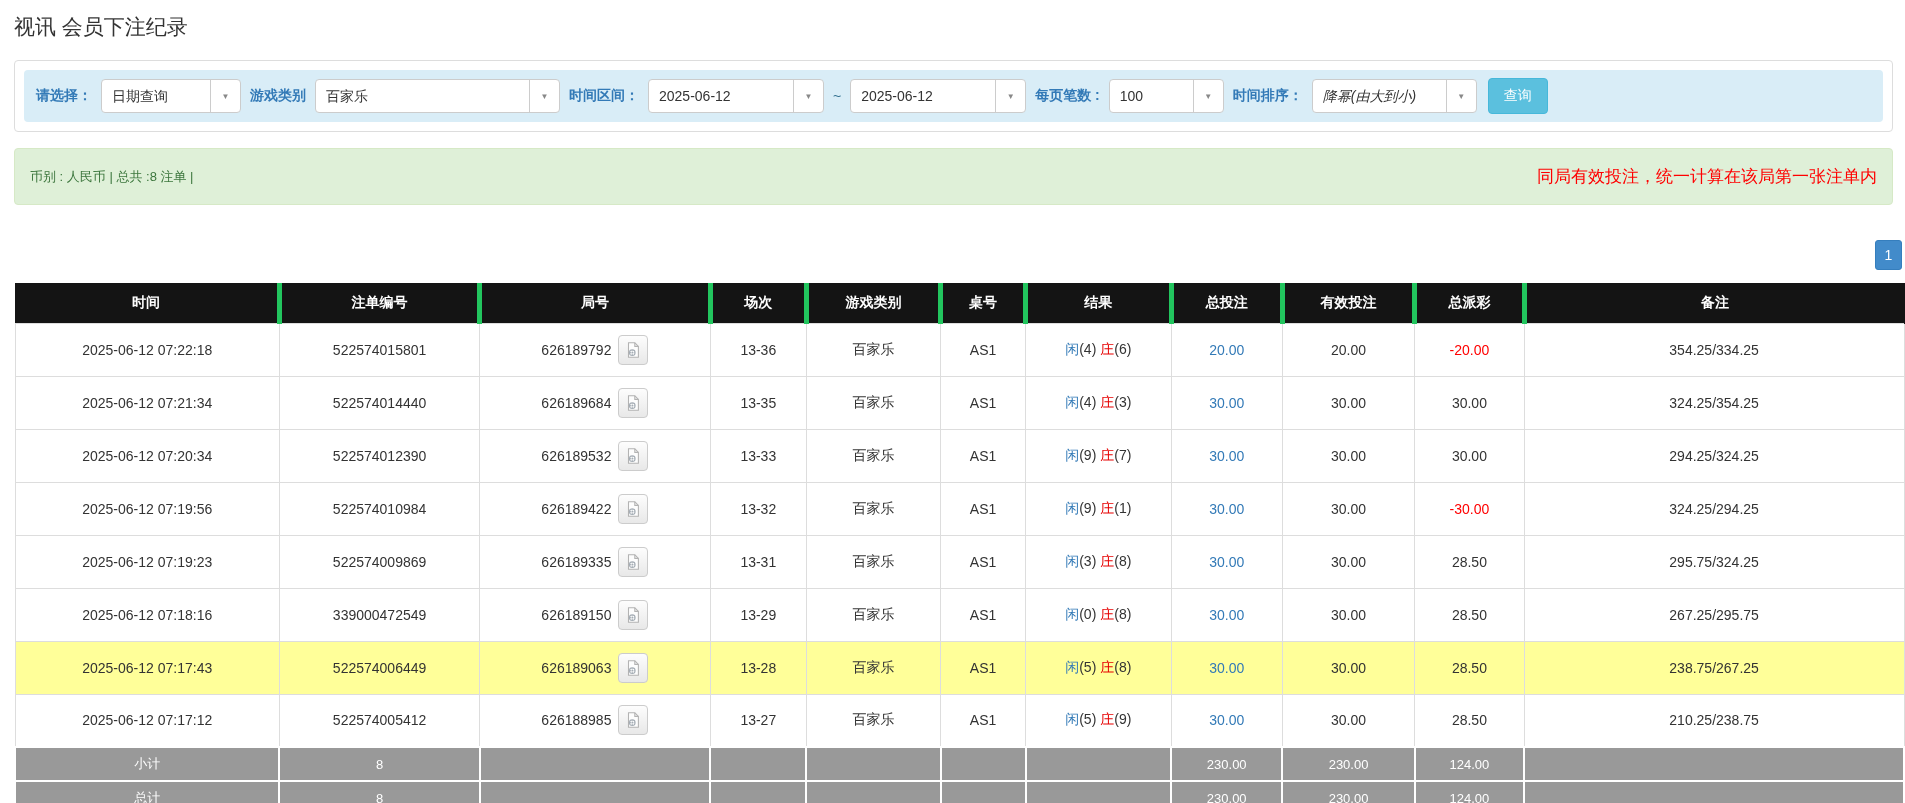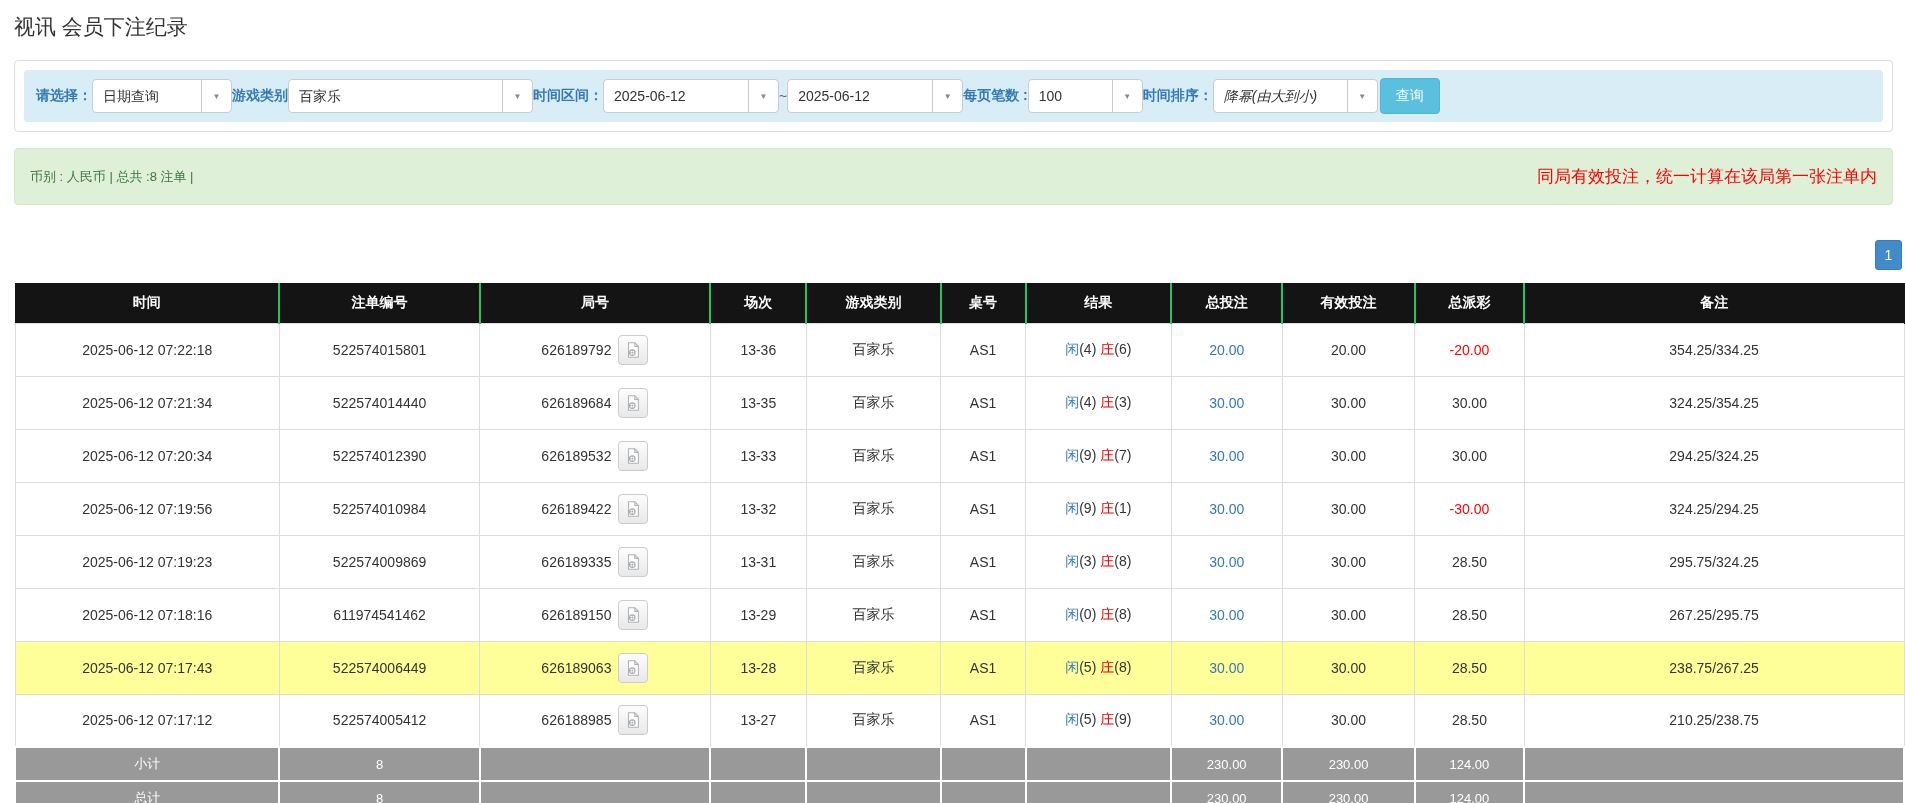--- a/index.html
+++ b/index.html
@@ -5,42 +5,42 @@
   * { box-sizing: border-box; }
   body {
     margin: 0; width: 1905px; height: 803px; background: #fff;
     font-family: "Liberation Sans", "DejaVu Sans", sans-serif; color: #333;
     overflow: hidden;
   }
   .page-title { font-size: 21px; font-weight: 400; color: #333; margin: 13px 0 0 14px; }
 
   
   .filter-panel { margin: 19px 12px 0 14px; border: 1px solid #ddd; border-radius: 4px; background: #fff; padding: 9px; }
-  .filter-bar { background: var(--filter_bar_bg, #d9edf7); border-radius: 4px; padding: 8px 12px; display: flex; align-items: center; }
+  .filter-bar { background: var(--filter_bar_bg, #d9edf7); border-radius: 4px; padding: 8px 12px; display: flex; align-items: center; gap: 9px; }
   .flabel { color: var(--label_blue, #337ab7); font-weight: 700; font-size: 14px; white-space: nowrap; }
   .select { display: inline-flex; align-items: stretch; background: #ffffff; border: 1px solid #ccc; border-radius: 4px; height: 34px; cursor: pointer; flex: none; }
   .select-text { flex: 1; padding: 0 10px; line-height: 32px; font-size: 14px; color: #333; white-space: nowrap; overflow: hidden; }
   .select-arrow { width: 30px; border-left: 1px solid #ccc; display: flex; align-items: center; justify-content: center; color: #888; font-size: 8px; flex: none; }
   .w-datetype { width: 140px; } .w-game { width: 245px; } .w-date { width: 176px; }
   .w-size { width: 115px; } .w-sort { width: 165px; font-style: italic; }
   .tilde { color: #31708f; font-size: 14px; }
   .btn-query { background: var(--btn_info, #5bc0de); border: 1px solid #46b8da; color: #fff; font-size: 14px; border-radius: 4px; height: 36px; padding: 0 15px; cursor: pointer; margin-left: 2px; }
 
   
   .summary-bar { margin: 16px 12px 0 14px; background: var(--success_bg, #dff0d8); border: 1px solid #d6e9c6; border-radius: 4px; height: 57px; display: flex; align-items: center; justify-content: space-between; padding: 0 15px; }
   .summary-left { color: var(--success_text, #3c763d); font-size: 13px; }
   .summary-notice { color: var(--alert_red, #ff0000); font-size: 17px; }
 
   
   .pagination-row { margin: 35px 3px 13px 0; height: 30px; text-align: right; }
   .page-btn { display: inline-block; min-width: 27px; height: 30px; line-height: 28px; padding: 0 7px; background: var(--page_btn_blue, #428bca); border: 1px solid #357ebd; color: #fff; font-size: 14px; border-radius: 3px; text-align: center; cursor: pointer; }
 
   
   table { border-collapse: collapse; table-layout: fixed; width: 1891px; margin-left: 14px; }
-  thead th { background: var(--header_bg, #141414); color: #fff; font-size: 14px; font-weight: 700; height: 40px; border-right: 2px solid #22c55e; text-align: center; }
+  thead th { background: var(--header_bg, #141414); color: #fff; font-size: 14px; font-weight: 700; height: 40px; border-right: 5px solid #22c55e; text-align: center; }
   thead th:last-child { border-right: 1px solid #141414; }
   tbody td { height: 53px; text-align: center; font-size: 14px; color: #333; border: 1px solid #ddd; background: #fff; }
   tbody tr.hl td { background: var(--highlight_yellow, #ffff99); }
   td.link { color: var(--link_blue, #337ab7); cursor: pointer; }
   td.neg { color: var(--neg_red, #ff0000); }
   .player { color: var(--player_blue, #337ab7); }
   .banker { color: var(--banker_red, #e60000); }
   .round-wrap { display: inline-flex; align-items: center; gap: 7px; }
   .icon-btn { width: 30px; height: 30px; border: 1px solid #ccc; border-radius: 4px; background: linear-gradient(#fdfdfd, #e8e8e8); display: inline-flex; align-items: center; justify-content: center; padding: 0; cursor: pointer; }
   tfoot td { height: 34px; background: var(--summary_row_bg, #999999); color: #fff; font-size: 13px; text-align: center; border: 2px solid #fff; }
@@ -255,21 +255,21 @@
         <td>百家乐</td>
         <td>AS1</td>
         <td class="result"><span class="player">闲</span><span>(3)</span> <span class="banker">庄</span><span>(8)</span></td>
         <td class="link">30.00</td>
         <td>30.00</td>
         <td>28.50</td>
         <td>295.75/324.25</td>
       </tr>
       <tr>
         <td>2025-06-12 07:18:16</td>
-        <td>611974541462</td>
+        <td>339000472549</td>
         <td><span class="round-wrap">
             <span>626189150</span>
             <button class="icon-btn">
               <svg width="18" height="18" viewBox="0 0 20 20">
                 <path d="M5 2h7l4 4v12H5z" fill="#fdfdfd" stroke="#b3b3b3" stroke-width="1.2"></path>
                 <path d="M12 2v4h4" fill="none" stroke="#b3b3b3" stroke-width="1.2"></path>
                 <circle cx="9.2" cy="13" r="3.1" fill="none" stroke="#a5adb5" stroke-width="1.2"></circle>
                 <circle cx="9.2" cy="13" r="1" fill="#a5adb5"></circle>
                 <circle cx="9.2" cy="10.9" r="0.7" fill="#a5adb5"></circle>
                 <circle cx="9.2" cy="15.1" r="0.7" fill="#a5adb5"></circle>

